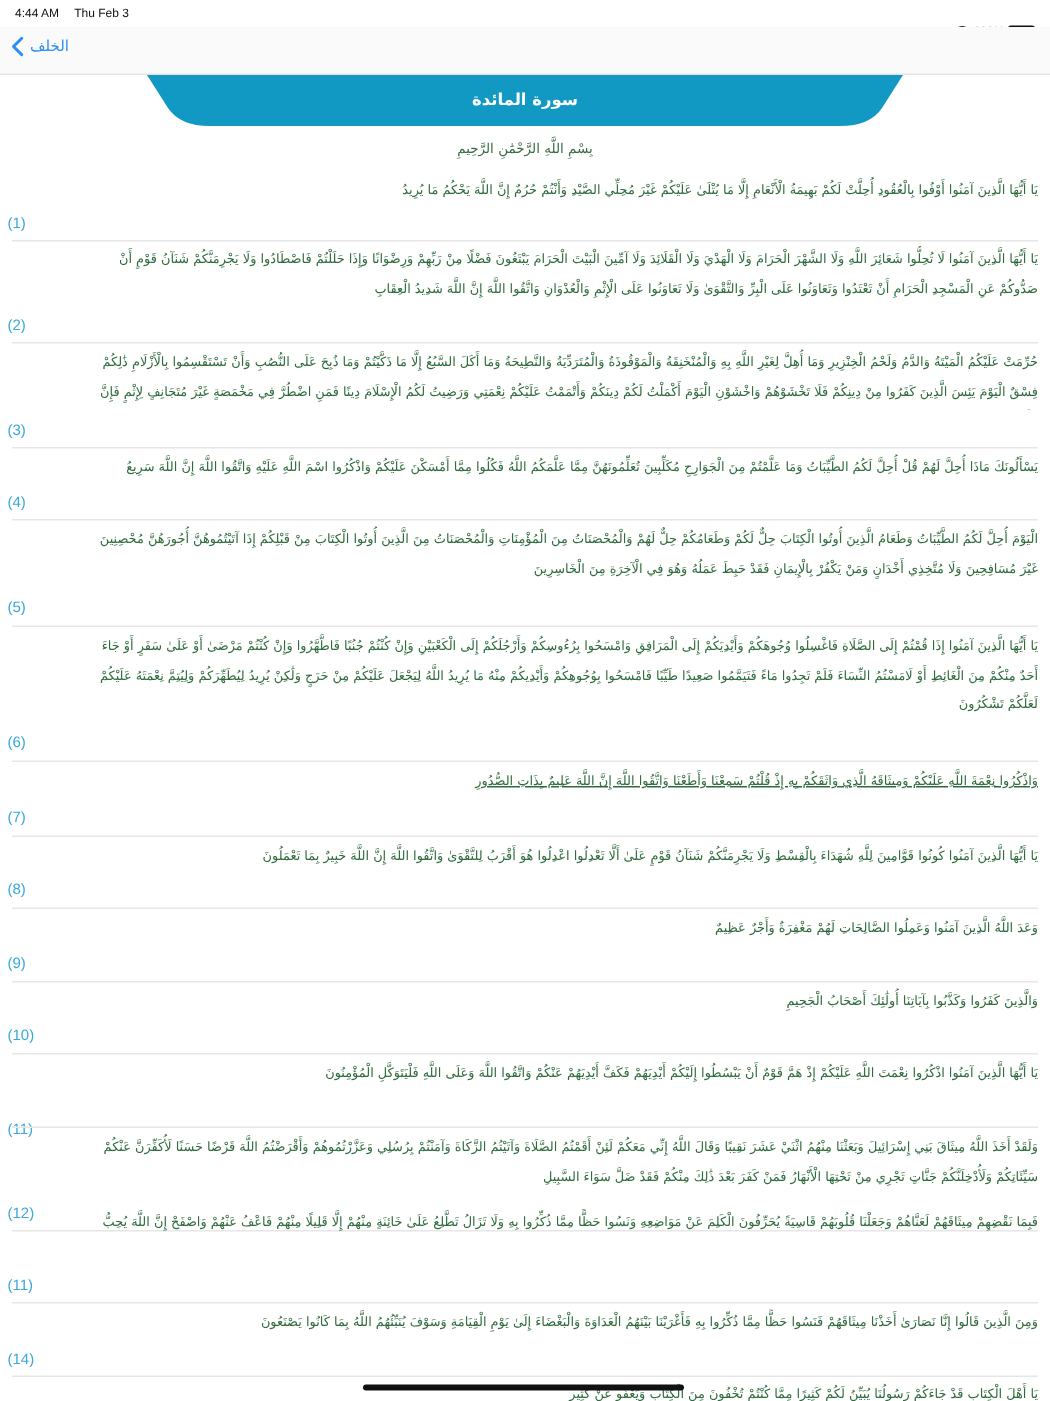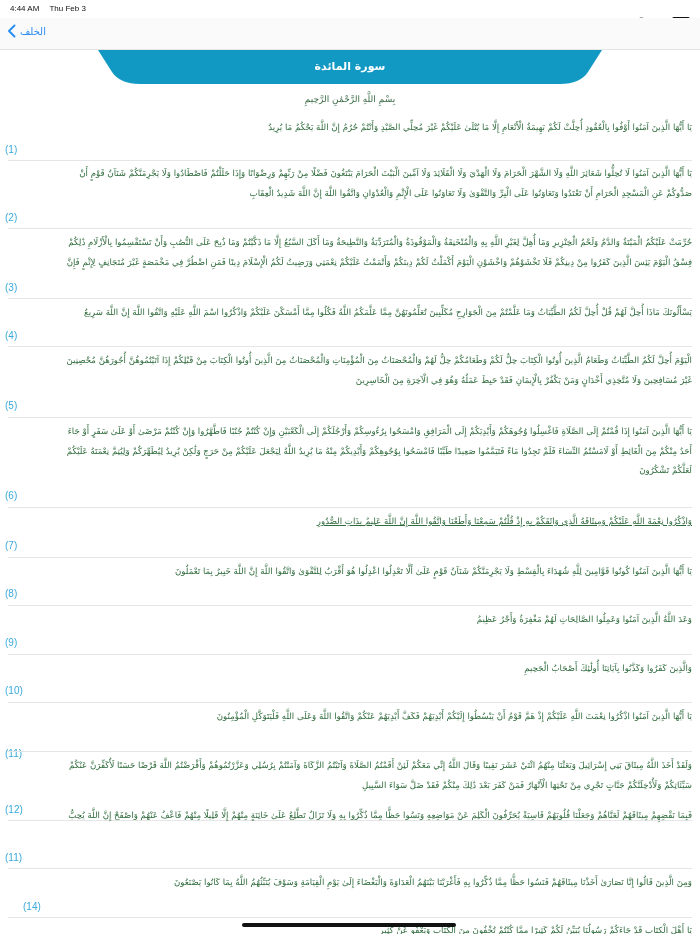--- a/index.html
+++ b/index.html
@@ -143,21 +143,21 @@
 </div>
 
 <div class="verse" style="top:0;">
   <div class="verse-text" style="top:806px; height:20px; overflow:hidden;">فَبِمَا نَقْضِهِمْ مِيثَاقَهُمْ لَعَنَّاهُمْ وَجَعَلْنَا قُلُوبَهُمْ قَاسِيَةً يُحَرِّفُونَ الْكَلِمَ عَنْ مَوَاضِعِهِ وَنَسُوا حَظًّا مِمَّا ذُكِّرُوا بِهِ وَلَا تَزَالُ تَطَّلِعُ عَلَىٰ خَائِنَةٍ مِنْهُمْ إِلَّا قَلِيلًا مِنْهُمْ فَاعْفُ عَنْهُمْ وَاصْفَحْ إِنَّ اللَّهَ يُحِبُّ الْمُحْسِنِينَ</div>
   <div class="verse-number" style="top:852px;">(11)</div>
   <div class="verse-sep" style="top:868px;"></div>
 </div>
 
 <div class="verse" style="top:0;">
   <div class="verse-text" style="top:873px; height:20px; overflow:hidden;">وَمِنَ الَّذِينَ قَالُوا إِنَّا نَصَارَىٰ أَخَذْنَا مِيثَاقَهُمْ فَنَسُوا حَظًّا مِمَّا ذُكِّرُوا بِهِ فَأَغْرَيْنَا بَيْنَهُمُ الْعَدَاوَةَ وَالْبَغْضَاءَ إِلَىٰ يَوْمِ الْقِيَامَةِ وَسَوْفَ يُنَبِّئُهُمُ اللَّهُ بِمَا كَانُوا يَصْنَعُونَ</div>
-  <div class="verse-number" style="top:901px;margin-left:18px;">(14)</div>
+  <div class="verse-number" style="top:901px;">(14)</div>
   <div class="verse-sep" style="top:917px;"></div>
 </div>
 
 <div class="verse" style="top:0;">
   <div class="verse-text" style="top:921px; height:20px; overflow:hidden;">يَا أَهْلَ الْكِتَابِ قَدْ جَاءَكُمْ رَسُولُنَا يُبَيِّنُ لَكُمْ كَثِيرًا مِمَّا كُنْتُمْ تُخْفُونَ مِنَ الْكِتَابِ وَيَعْفُو عَنْ كَثِيرٍ</div>
 </div>
 
 <div class="home-indicator"></div>
 
 </body></html>

